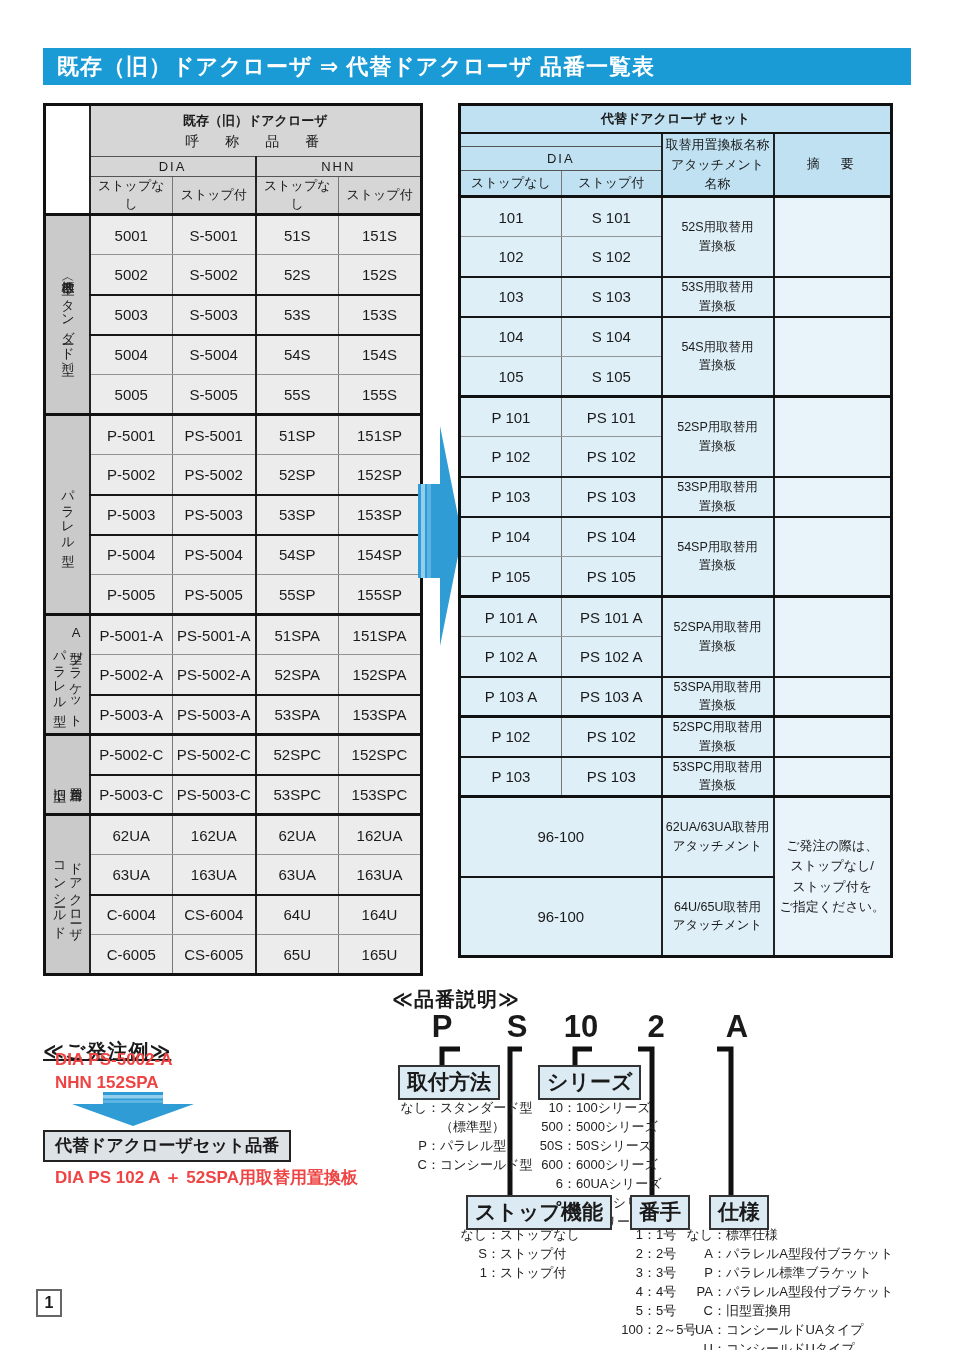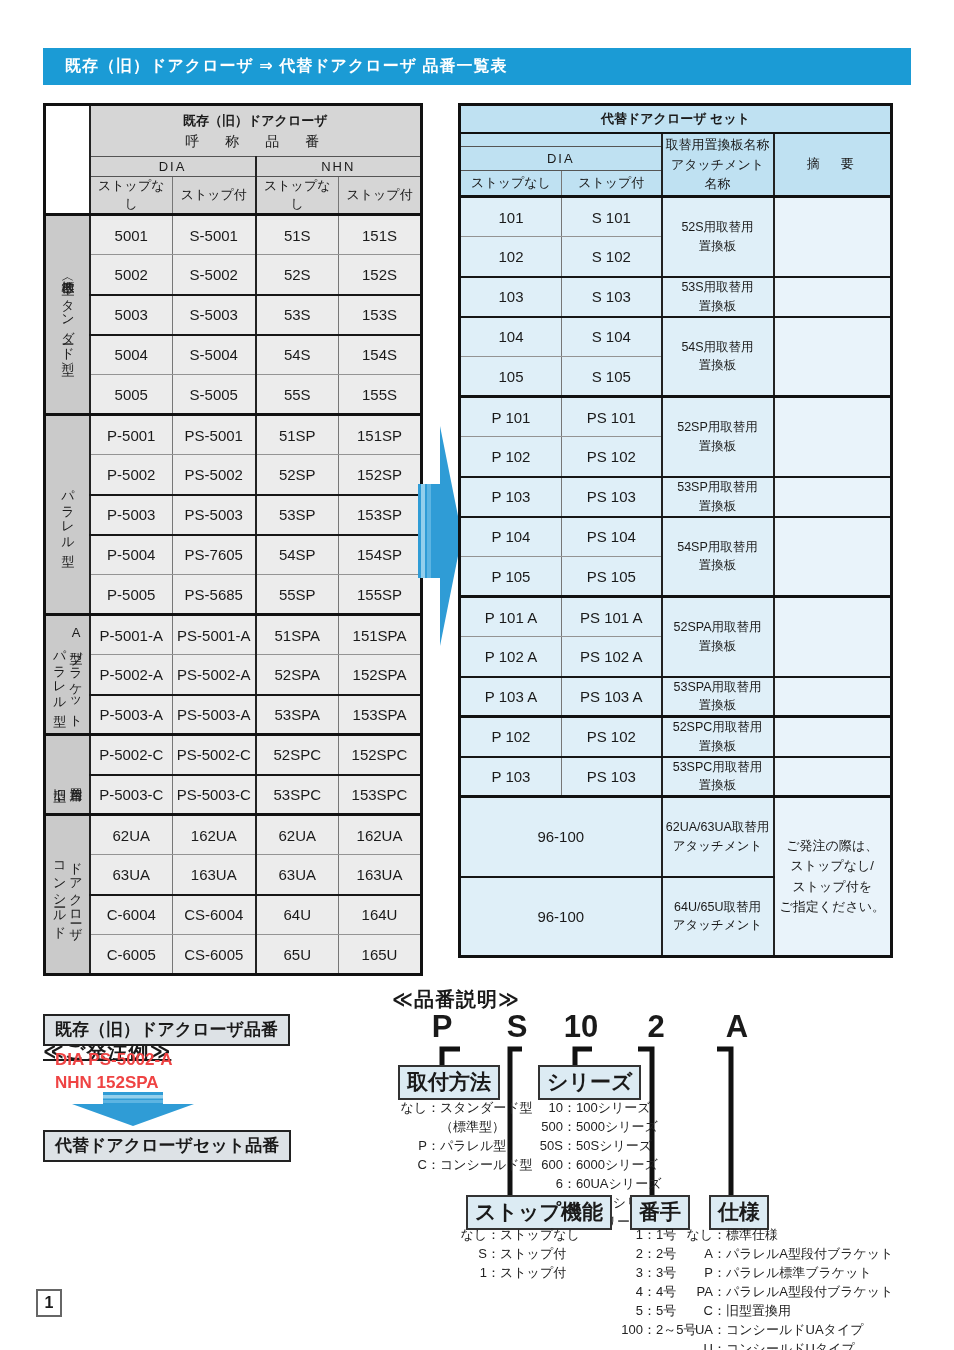--- a/index.html
+++ b/index.html
@@ -1,20 +1,20 @@
 <!DOCTYPE html>
 <html><head>
 <meta charset="utf-8">
 <style>
   html,body{margin:0;padding:0;}
   body{width:954px;height:1350px;background:#fff;font-family:"Liberation Sans","DejaVu Sans",sans-serif;color:#1a1a1a;position:relative;overflow:hidden;}
   .page{position:absolute;inset:0;background:#ffffff;}
 
   .title-bar{position:absolute;left:43px;top:48px;width:868px;height:37px;background:#1b9bd5;color:#fff;
-    font-weight:bold;font-size:16px;display:flex;align-items:center;padding-left:22px;box-sizing:border-box;letter-spacing:1px;}
+    font-weight:bold;font-size:22px;display:flex;align-items:center;padding-left:14px;box-sizing:border-box;letter-spacing:1px;}
 
   table{border-collapse:collapse;table-layout:fixed;position:absolute;top:103px;border:3px solid #111;}
   #ltable{left:43px;width:377px;}
   #rtable{left:458px;width:432px;}
   td{padding:0 2px;text-align:center;vertical-align:middle;font-size:15px;overflow:hidden;box-sizing:border-box;}
 
   
   .lt td{background:#ececec;}
   .lt td.hdr{background:#d6d6d6;font-size:13px;}
   .lt td.corner{background:#ffffff;}
@@ -152,27 +152,27 @@
           <td class="vl1 bb1">152SP</td>
         </tr>
         <tr>
           <td class="vl2 bb1">P-5003</td>
           <td class="vl1 bb1">PS-5003</td>
           <td class="vl2 bb1">53SP</td>
           <td class="vl1 bb1">153SP</td>
         </tr>
         <tr>
           <td class="vl2 bb0">P-5004</td>
-          <td class="vl1 bb0">PS-7605</td>
+          <td class="vl1 bb0">PS-5004</td>
           <td class="vl2 bb0">54SP</td>
           <td class="vl1 bb0">154SP</td>
         </tr>
         <tr>
           <td class="vl2 bb2">P-5005</td>
-          <td class="vl1 bb2">PS-5685</td>
+          <td class="vl1 bb2">PS-5005</td>
           <td class="vl2 bb2">55SP</td>
           <td class="vl1 bb2">155SP</td>
         </tr>
         <tr>
           <td class="label bb2" rowspan="3"><div class="vlabel">A型ブラケット
 パラレル型</div></td>
           <td class="vl2 bb0">P-5001-A</td>
           <td class="vl1 bb0">PS-5001-A</td>
           <td class="vl2 bb0">51SPA</td>
           <td class="vl1 bb0">151SPA</td>
@@ -367,29 +367,29 @@
         <tr>
           <td class="merged bb2" colspan="2" rowspan="2">96-100</td>
           <td class="plate vl2 bb2" rowspan="2">64U/65U取替用
 アタッチメント</td>
         </tr>
         <tr></tr>
       </tbody>
   </table>
 
   <div class="sec-h" style="left:43px;top:1038px;text-decoration:underline;">≪ご発注例≫</div>
-  <div class="label-box" style="left:43px;top:1014px;">既存（旧）ドアクローザ品番</div>
   <div class="code-line" style="left:55px;top:1050px;">DIA PS-5002-A</div>
   <div class="code-line" style="left:55px;top:1073px;">NHN 152SPA</div>
   <svg class="down-arrow" width="122" height="34" viewBox="0 0 122 34">
     <polygon points="31,0 91,0 91,12 122,12 61,34 0,12 31,12" fill="#2f9cd6"></polygon>
     <rect x="31" y="3" width="60" height="3.5" fill="#93cfec"></rect>
     <rect x="31" y="8" width="60" height="3" fill="#5cb4e2"></rect>
   </svg>
   <div class="label-box" style="left:43px;top:1130px;">代替ドアクローザセット品番</div>
+  <div class="code-line" style="left:55px;top:1166px;">DIA PS 102 A ＋ 52SPA用取替用置換板</div>
 
   <div class="legend">
     <div class="sec-h" style="left:2px;top:1px;">≪品番説明≫</div>
     <svg class="conn" width="564" height="350" viewBox="0 0 564 350">
       <polyline points="70,64 52,64 52,81" fill="none" stroke="#111" stroke-width="5"></polyline>
       <polyline points="132,64 120,64 120,211" fill="none" stroke="#111" stroke-width="5"></polyline>
       <polyline points="202,64 185,64 185,81" fill="none" stroke="#111" stroke-width="5"></polyline>
       <polyline points="248,64 262,64 262,211" fill="none" stroke="#111" stroke-width="5"></polyline>
       <polyline points="327,64 341,64 341,211" fill="none" stroke="#111" stroke-width="5"></polyline>
     </svg>

